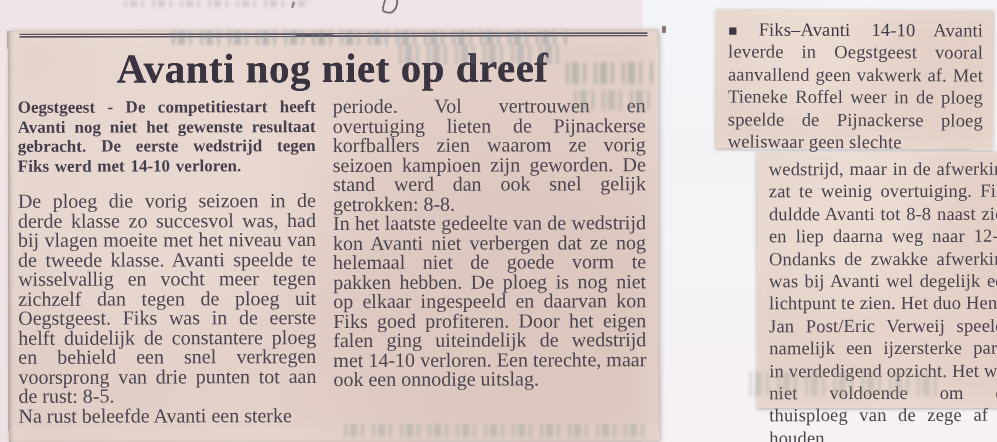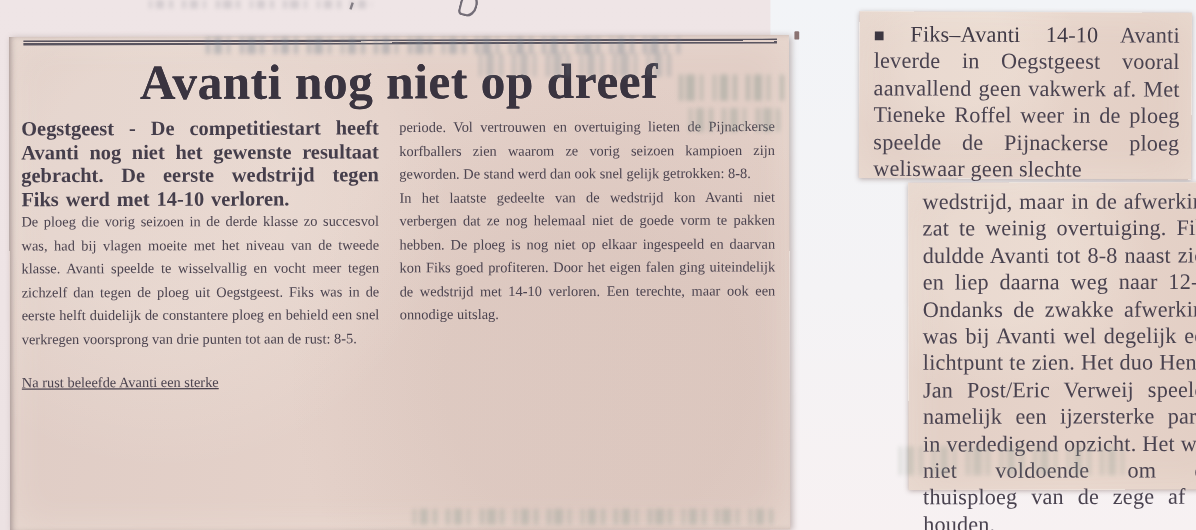--- a/index.html
+++ b/index.html
@@ -34,24 +34,24 @@
     background:linear-gradient(180deg,#595460 0 1.5px,rgba(0,0,0,0) 1.5px 2.4px,#5a5560 2.4px 4px);
   }
   .headline{
     margin:9px 8px 7px 8px;text-align:center;
     font-size:41px;line-height:44px;font-weight:700;letter-spacing:.5px;
     color:#3a3440;text-shadow:0 0 .5px #3a3440;
   }
   .columns{display:flex;gap:17px;padding:0 6px 0 10px;position:relative;}
   .col-left{flex:0 0 298px;}
   .col-mid{flex:0 0 313px;}
-  .columns p{margin:0;text-align:justify;font-size:12px;line-height:19.5px;color:#4c4450;}
+  .columns p{margin:0;text-align:justify;font-size:20px;line-height:19.5px;color:#4c4450;}
   p.lead{font-weight:700;font-size:17px;line-height:19.6px;color:#453e4b;word-spacing:1.5px;}
-  .col-left p.body-par{margin-top:0;}
-  .col-left p.last-par{margin-top:17px;text-decoration:underline;}
+  .col-left p.body-par{margin-top:16px;}
+  .col-left p.last-par{margin-top:0;}
   .col-mid p.par3{margin-top:5px;}
   
   .side-piece{
     font-size:18.5px;line-height:22.4px;letter-spacing:.15px;
     background:
       radial-gradient(circle at 30% 25%, rgba(255,250,240,.22) 0 20%, transparent 45%),
       linear-gradient(95deg,#e2cfc6 0%,#e6d3c9 55%,#e2cec4 100%);
   }
   .side-top{left:716px;top:10px;width:277px;height:139px;transform:rotate(.25deg);padding:0;}
   .side-bottom{left:757px;top:152px;width:266px;height:256px;transform:rotate(-.1deg);}

